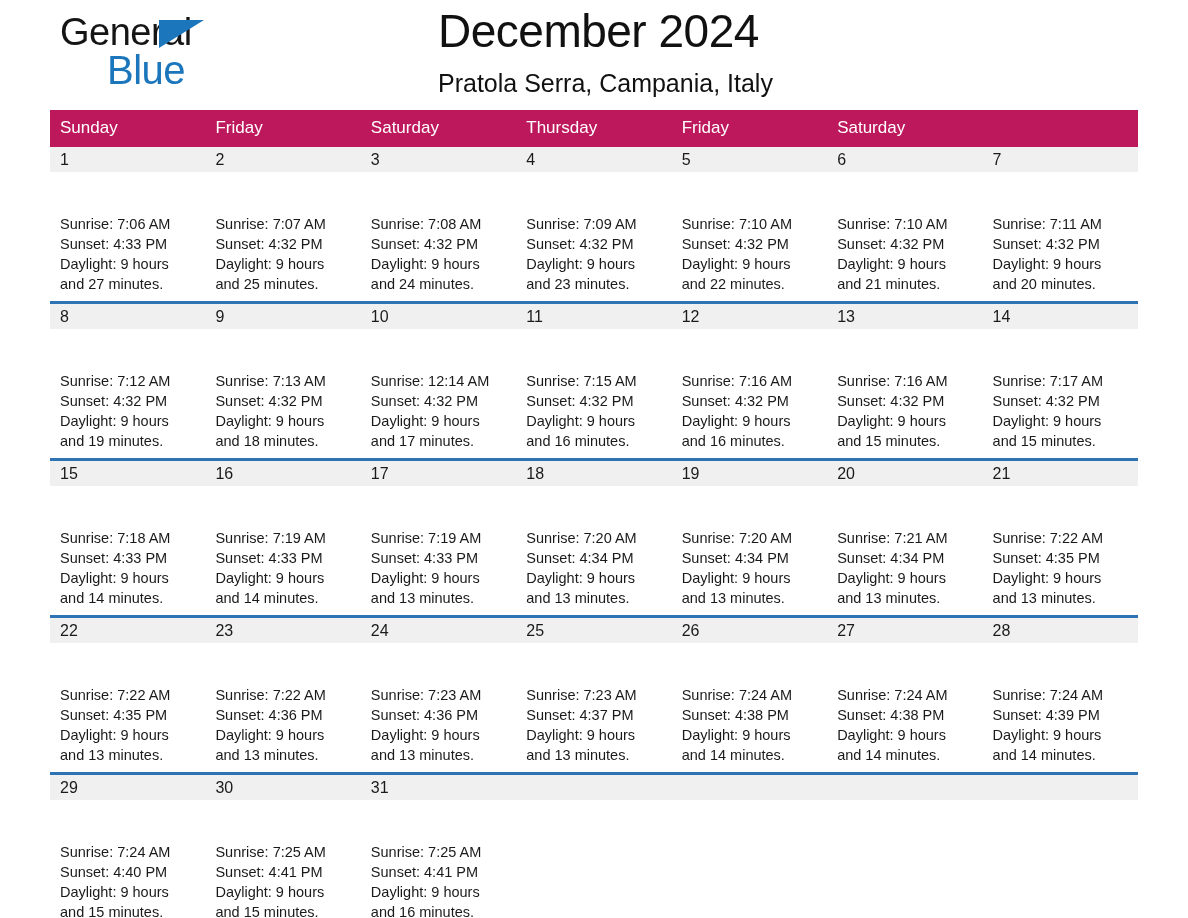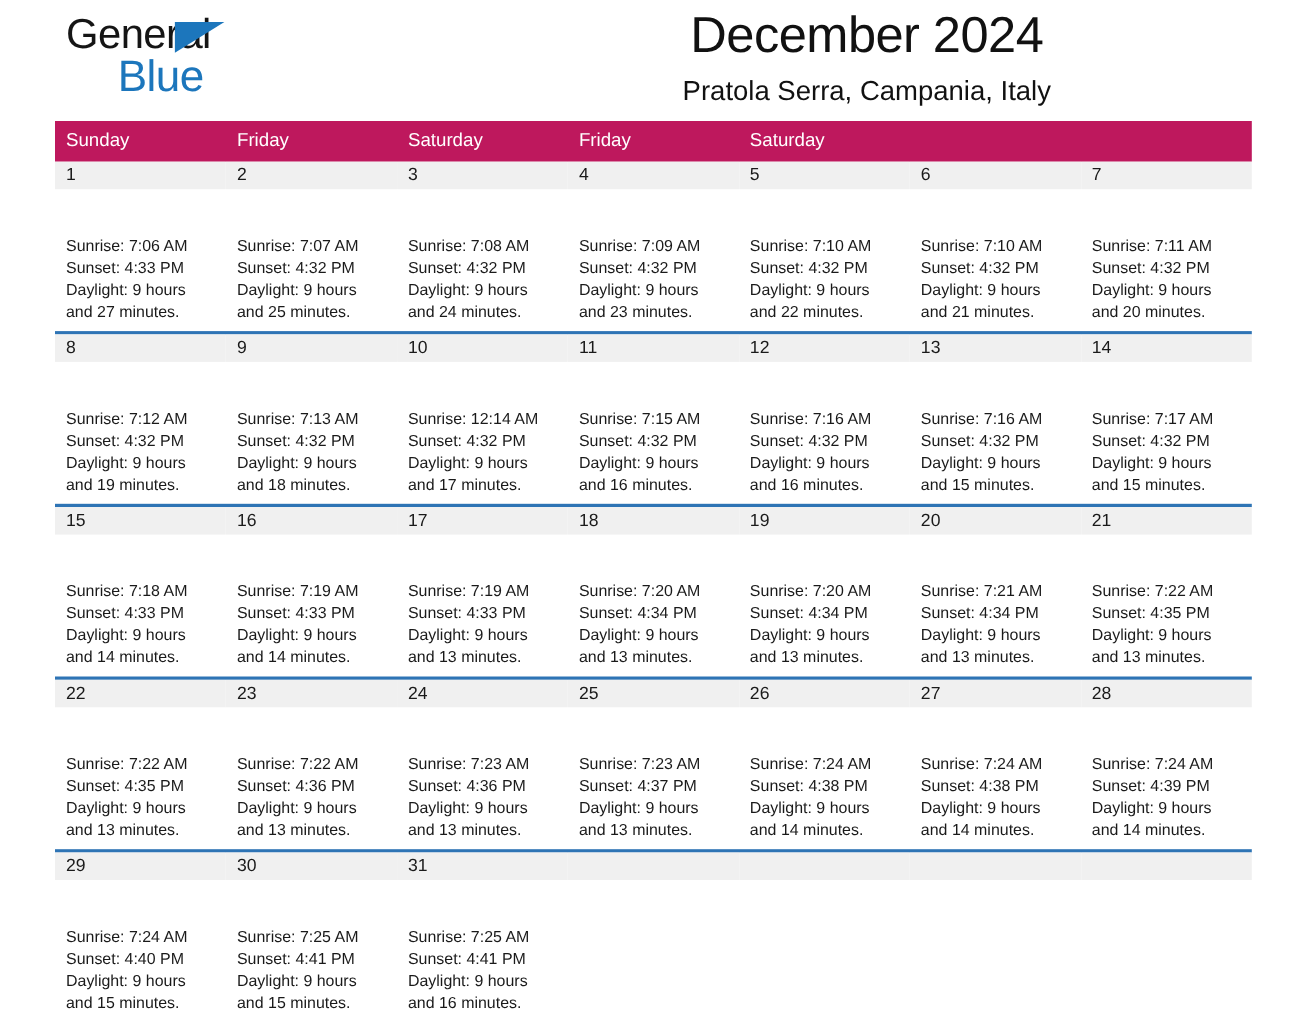--- a/index.html
+++ b/index.html
@@ -60,21 +60,21 @@
     font-size: 40px;
     line-height: 42px;
     letter-spacing: -0.5px;
     color: #1c76bc;
     font-weight: 400;
   }
   .title-block {
     position: absolute;
     right: 0px;
     top: 2px;
-    text-align: center;
+    text-align: left;
     width: 700px;
   }
   .cal-title {
     font-size: 46px;
     line-height: 58px;
     font-weight: 400;
     color: #111111;
     letter-spacing: -0.5px;
   }
   .cal-subtitle {
@@ -162,20 +162,21 @@
     </div>
 
   </div>
 
   <div class="calendar">
 
     <div class="weekday-header">
       <div class="wd">Sunday</div>
       <div class="wd">Friday</div>
       <div class="wd">Saturday</div>
+      <div class="wd">Thursday</div>
       <div class="wd">Friday</div>
       <div class="wd">Saturday</div>
     </div>
 
     <div id="weeks-container">
         <div class="week">
           <div class="week-grid">
             <div class="daycell">
               <div class="daynum-band">
                 <span class="daynum">1</span>

